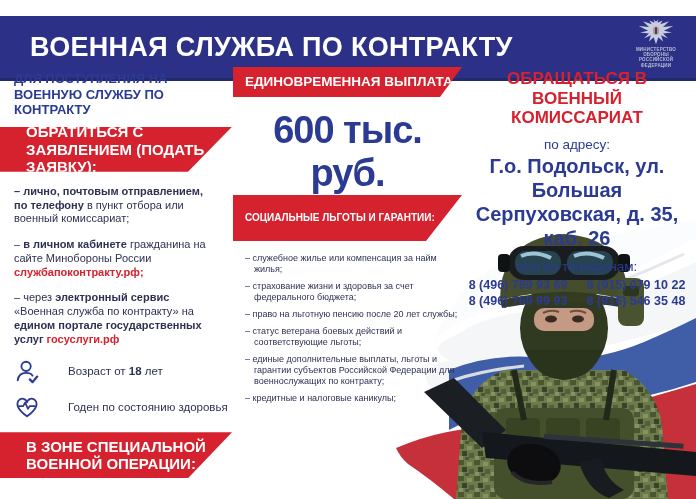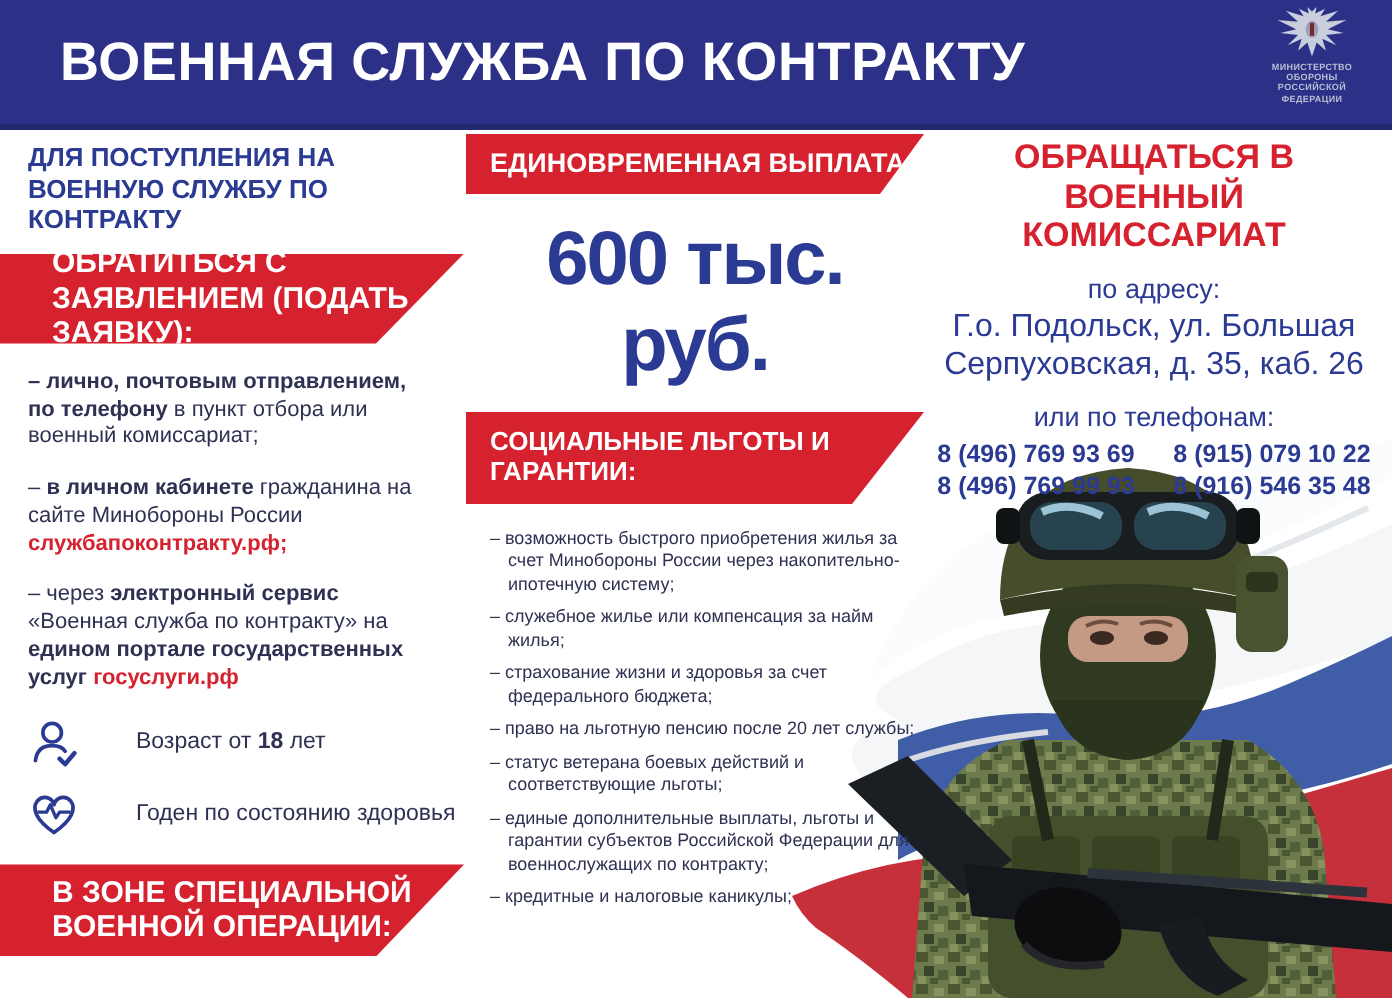--- a/index.html
+++ b/index.html
@@ -5,21 +5,21 @@
   :root{
     --navy:#2c3187; --red:#d6212e; --blue:#2b3a92; --ink:#2e3152;
   }
   html,body{margin:0;padding:0;background:#777;}
   .poster{
     position:relative; width:696px; height:499px; background:#ffffff;
     overflow:hidden; font-family:"Liberation Sans", sans-serif; margin:0 auto;
   }
   
   .hdr{
-    position:absolute; left:0; top:0; width:696px; height:62px;
+    position:absolute; left:0; top:16px; width:696px; height:62px;
     background:var(--navy); border-bottom:3px solid #222a6e;
     display:flex; align-items:center;
   }
   .hdr-title{
     color:#fff; font-weight:bold; font-size:27px; letter-spacing:.3px;
     padding-left:30px; white-space:nowrap;
   }
   .emblem{position:absolute; right:10px; top:3px; width:60px; text-align:center;}
   .emblem svg{width:38px;height:28px;display:block;margin:0 auto;}
   .emblem-cap{font-size:4.5px; line-height:1.15; color:#b9bed2; font-weight:bold; letter-spacing:.2px;}
@@ -44,21 +44,21 @@
   .req-row{display:flex; align-items:center; gap:28px; margin:10px 0 0 14px;
     color:var(--ink); font-size:11.5px;}
   .req-row svg{width:26px; height:26px; flex:0 0 26px;}
   .pay-amount{color:var(--blue); font-weight:bold; font-size:38px; letter-spacing:-1px;
     text-align:center; margin-top:12px;}
   .benefits{list-style:none; margin:12px 0 0 12px; padding:0; width:218px;
     color:var(--ink); font-size:9px; line-height:1.25;}
   .benefits li{margin:0 0 5.5px 0; padding-left:9px; text-indent:-9px;}
   .r-heading{color:var(--red); font-weight:bold; font-size:17px; line-height:1.15; margin:7px auto 0; width:220px;}
   .r-label{color:var(--blue); font-size:13.5px; margin-top:9px;}
-  .r-address{color:var(--blue); font-weight:normal; font-size:16px; line-height:1.2; margin:2px auto 0; width:230px;}
+  .r-address{color:var(--blue); font-weight:bold; font-size:20px; line-height:1.2; margin:2px auto 0; width:230px;}
   .phones{display:grid; grid-template-columns:1fr 1fr; gap:2px 6px; margin:4px 4px 0 4px;
     color:var(--blue); font-weight:bold; font-size:12.5px; white-space:nowrap;}
   
   .illustration{position:absolute; left:394px; top:220px; width:302px; height:279px; z-index:1;}
   .illustration svg{width:100%; height:100%; display:block;}
 </style>
 </head>
 <body>
 
 <div class="poster">
@@ -166,23 +166,22 @@
       </svg>
       <span><span>Годен по состоянию здоровья</span></span>
     </div>
     <div class="ribbon rib-l" style="height:46px; margin-top:12px;">В ЗОНЕ СПЕЦИАЛЬНОЙ ВОЕННОЙ ОПЕРАЦИИ:</div>
 
   </div>
 
   <div class="col col-mid">
     <div class="ribbon rib-m" style="height:30px; margin-top:5px; clip-path:polygon(0 0,100% 0,calc(100% - 22px) 100%,0 100%);">ЕДИНОВРЕМЕННАЯ ВЫПЛАТА:</div>
     <div class="pay-amount">600 тыс. руб.</div>
-    <div class="ribbon rib-m" style="height:46px; margin-top:11px; font-size:13px; clip-path:polygon(0 0,100% 0,calc(100% - 36px) 100%,0 100%);">СОЦИАЛЬНЫЕ ЛЬГОТЫ И ГАРАНТИИ:</div>
+    <div class="ribbon rib-m" style="height:46px; font-size:10px; clip-path:polygon(0 0,100% 0,calc(100% - 36px) 100%,0 100%);">СОЦИАЛЬНЫЕ ЛЬГОТЫ И ГАРАНТИИ:</div>
     <ul class="benefits">
-      <li>– возможность быстрого приобретения жилья за счет Минобороны России через накопительно-ипотечную систему;</li>
       <li>– служебное жилье или компенсация за найм жилья;</li>
       <li>– страхование жизни и здоровья за счет федерального бюджета;</li>
       <li>– право на льготную пенсию после 20 лет службы;</li>
       <li>– статус ветерана боевых действий и соответствующие льготы;</li>
       <li>– единые дополнительные выплаты, льготы и гарантии субъектов Российской Федерации для военнослужащих по контракту;</li>
       <li>– кредитные и налоговые каникулы;</li>
 
     </ul>
   </div>
 

